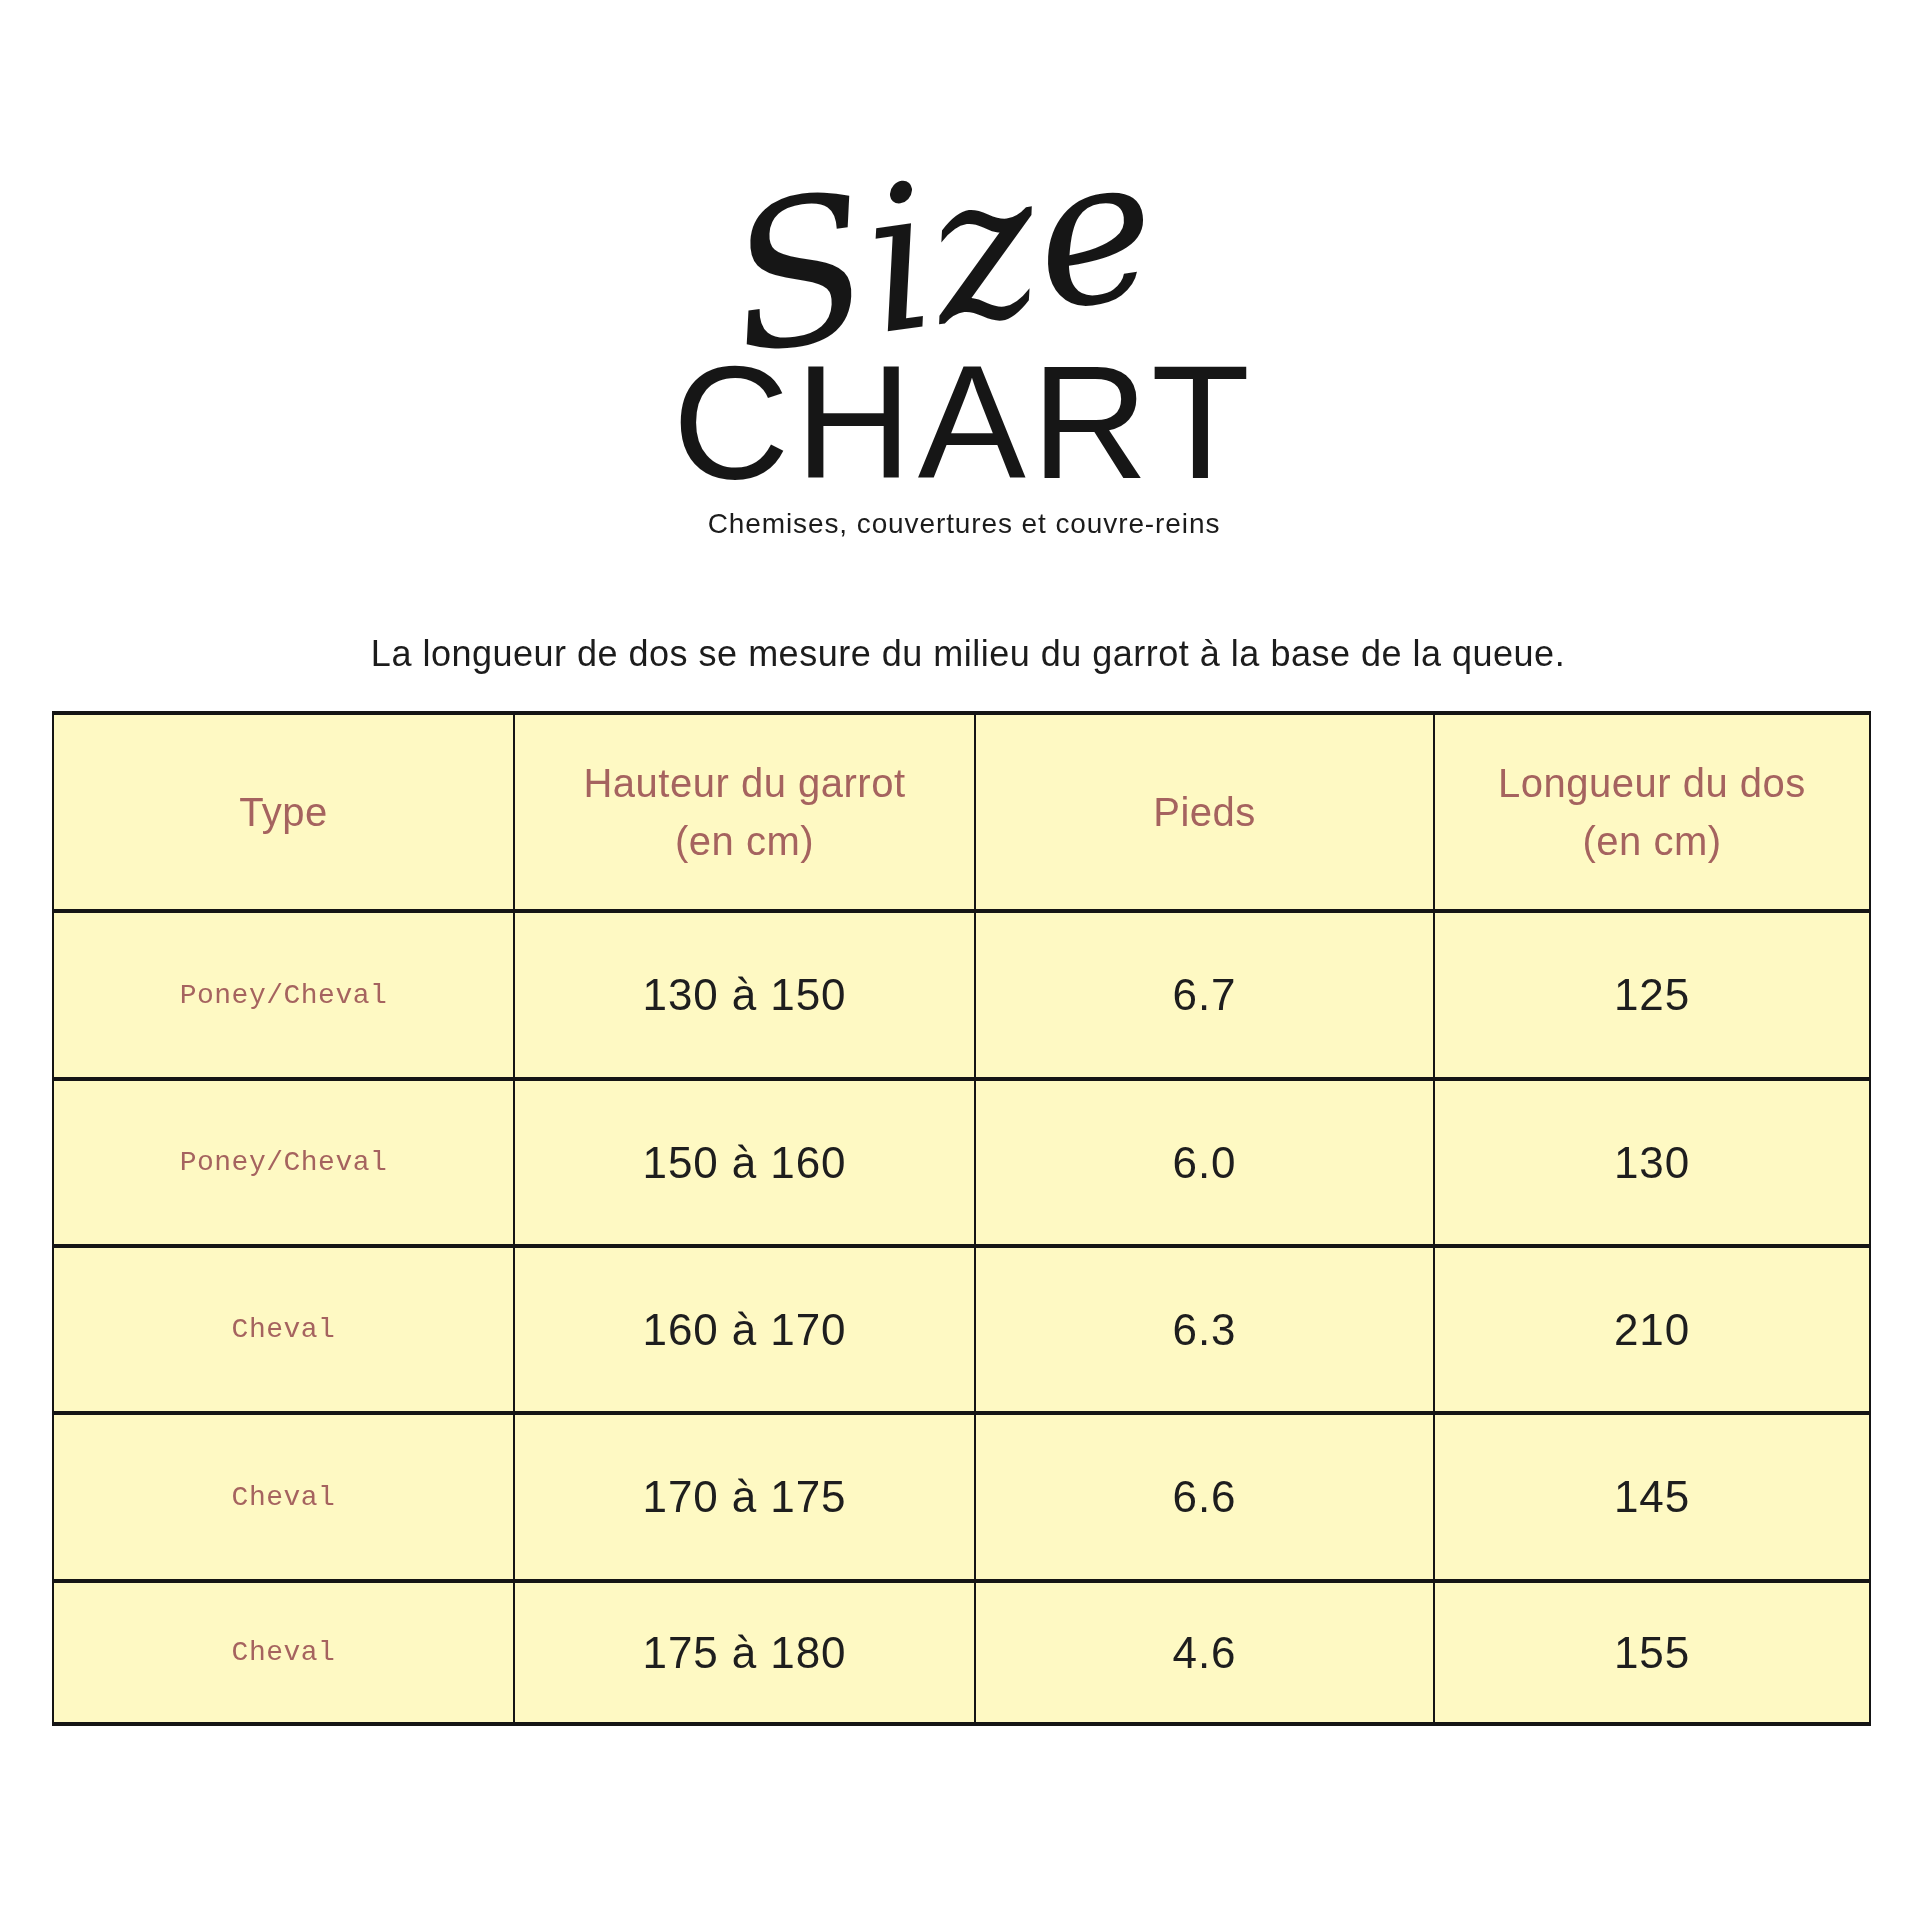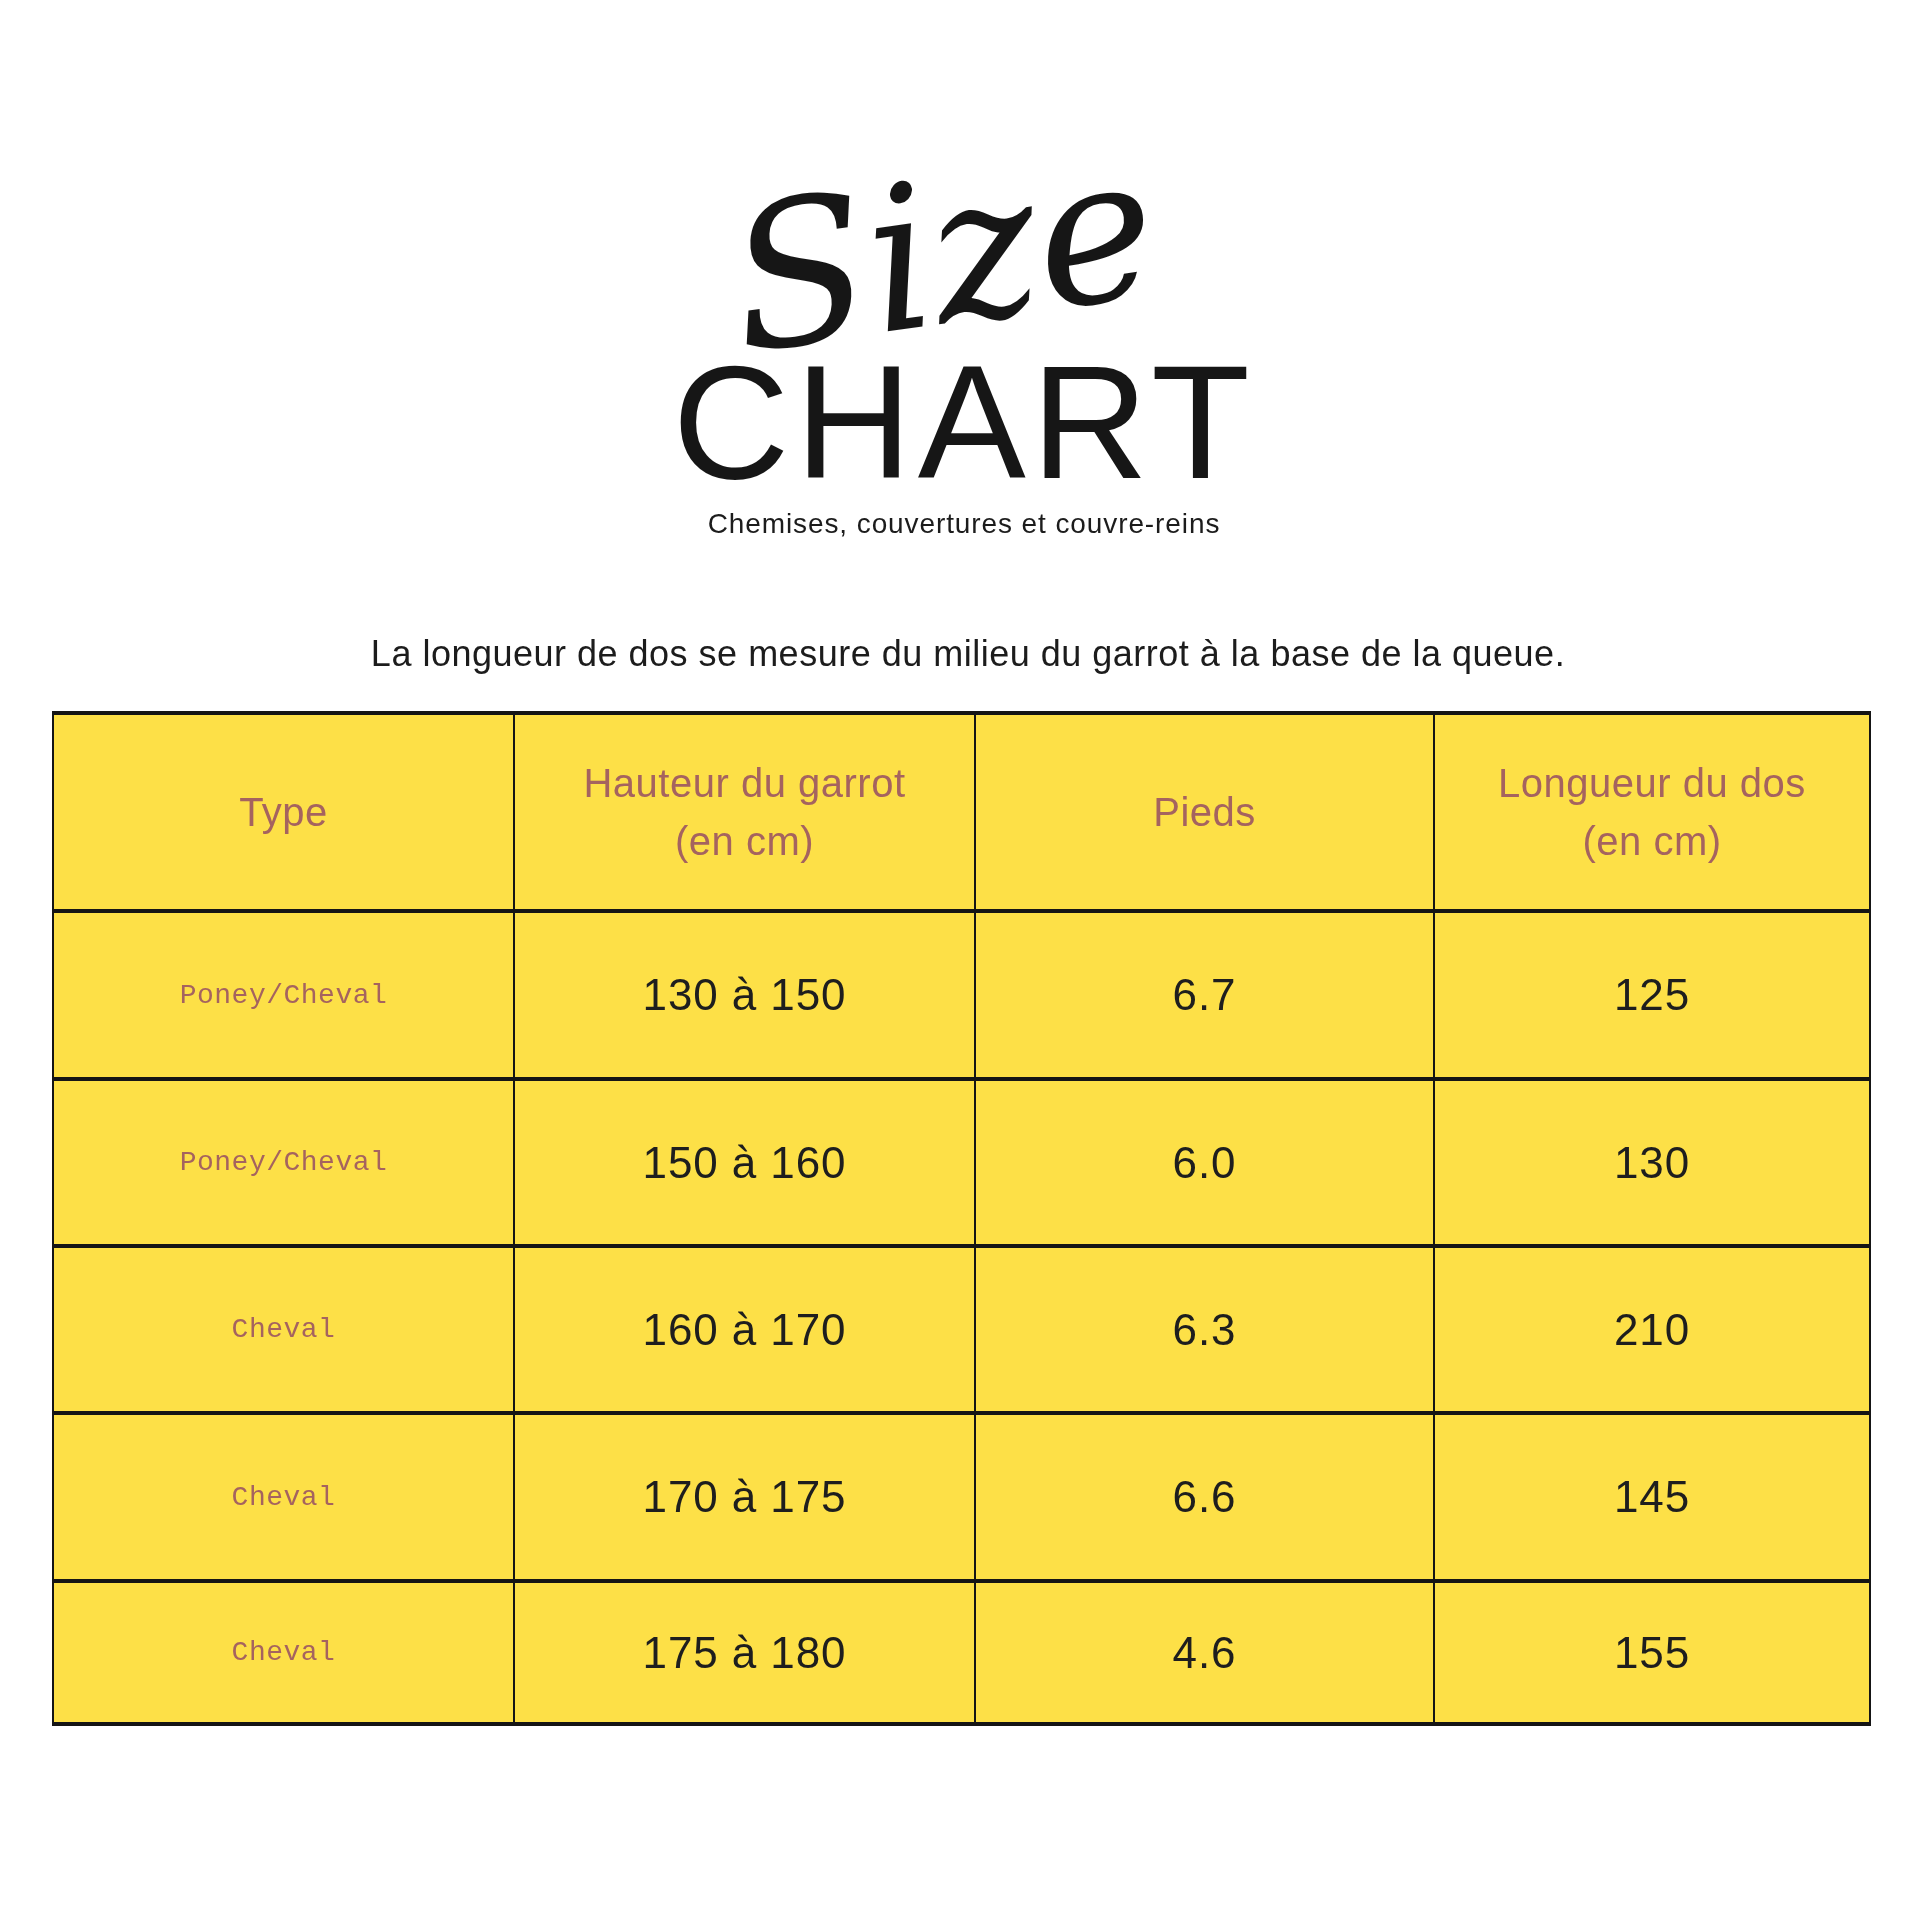--- a/index.html
+++ b/index.html
@@ -72,21 +72,21 @@
   }
 
   
   table.size-table {
     position: absolute;
     left: 52px;
     top: 711px;
     width: 1817px;
     border-collapse: collapse;
     table-layout: fixed;
-    background: #fde047;
+    background: #fef9c3;
   }
   .size-table th,
   .size-table td {
     border: 2.8px solid #151515;
     border-top-width: 4.7px;
     border-bottom-width: 4.7px;
     text-align: center;
     vertical-align: middle;
     padding: 0;
     overflow: hidden;

